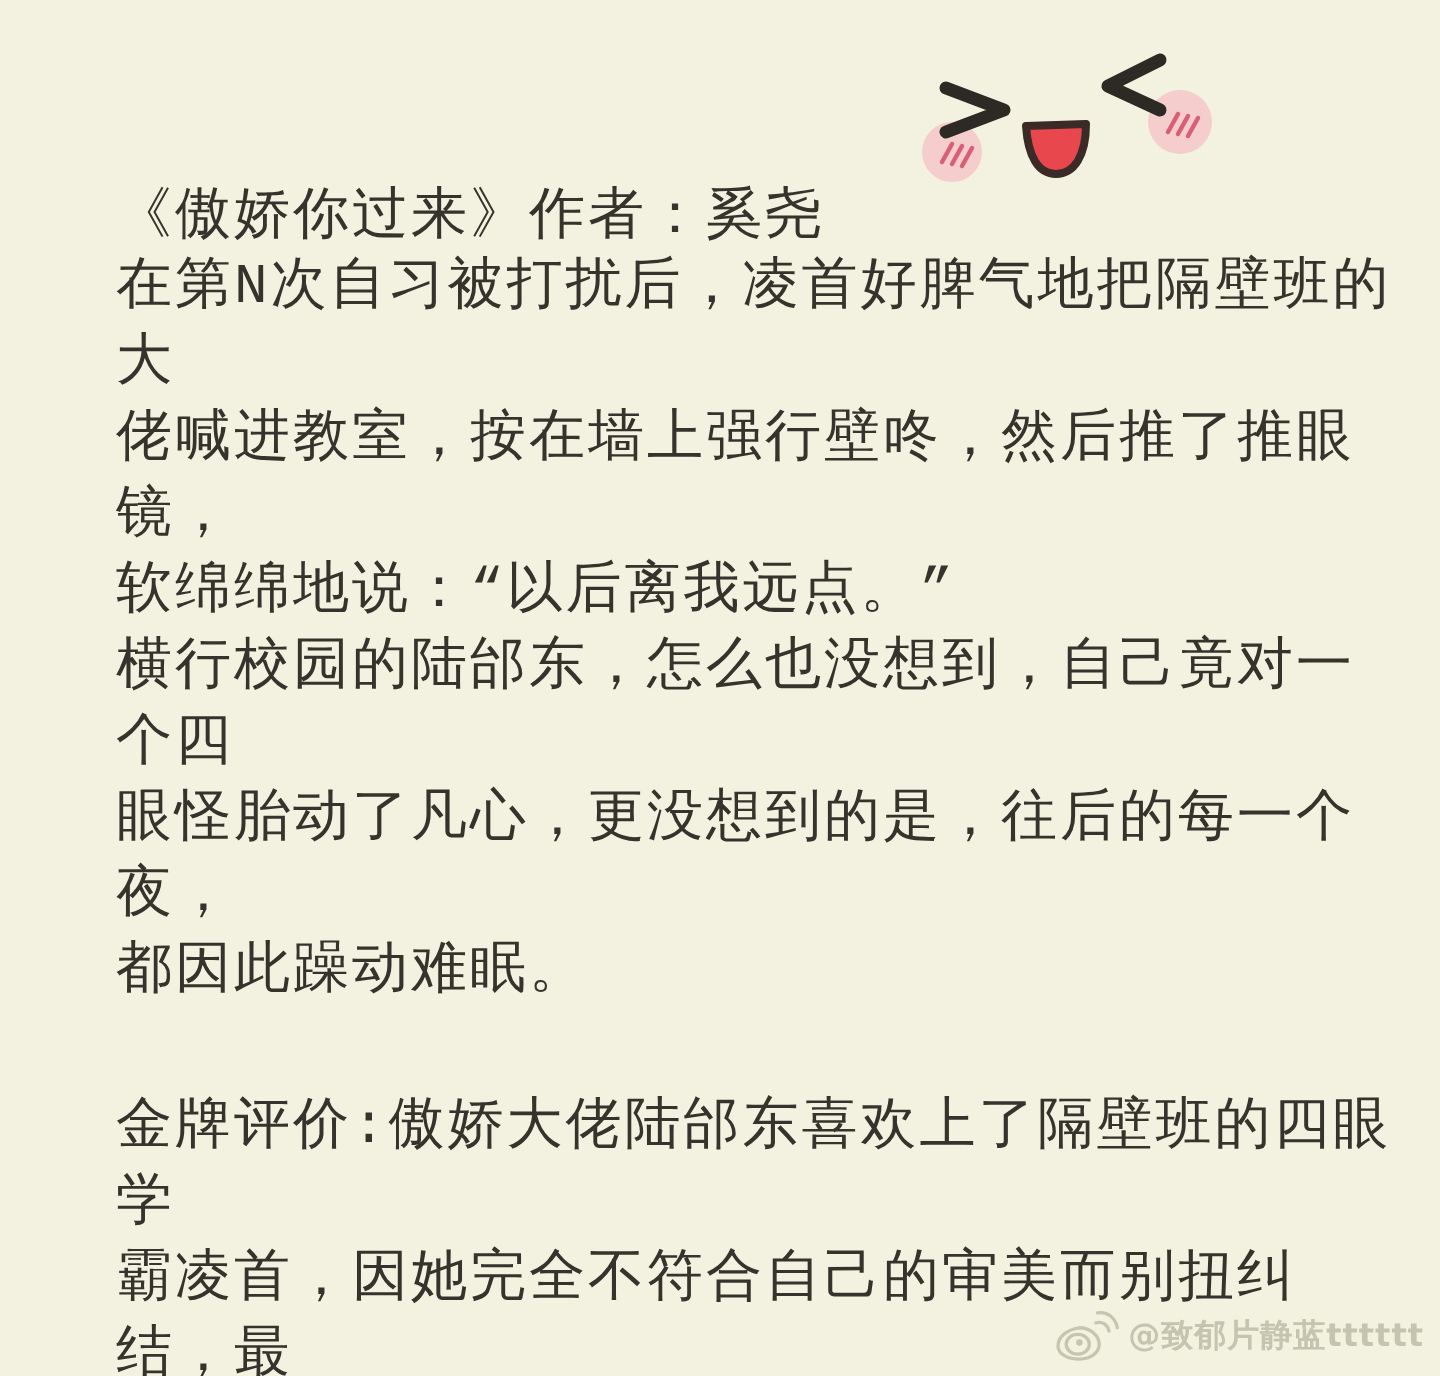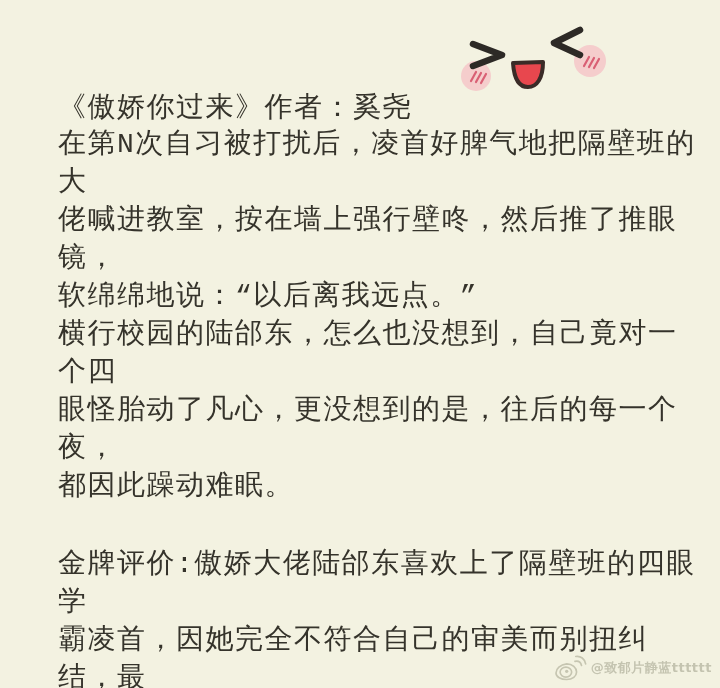--- a/index.html
+++ b/index.html
@@ -33,21 +33,21 @@
     width: 200px; height: 95px;
   }
   .face svg { display: block; width: 200px; height: 95px; }
 
   
   .watermark {
     position: absolute;
     right: 8px; bottom: 6px;
     display: flex; align-items: center; gap: 4px;
     color: rgba(150,150,128,0.50);
-    font-size: 13px;
+    font-size: 16px;
     font-weight: bold;
     letter-spacing: 0.5px;
   }
   .watermark svg { display: block; width: 34px; height: 28px; opacity: 0.5; }
 </style>
 </head>
 <body>
 
 <div class="page">
 

